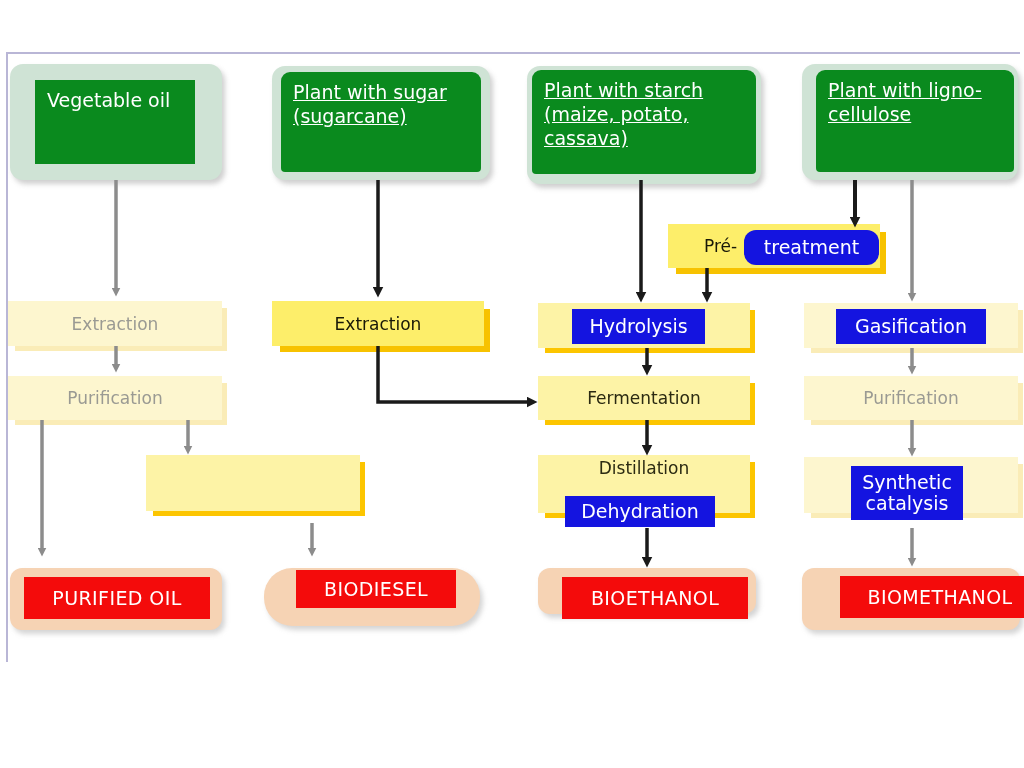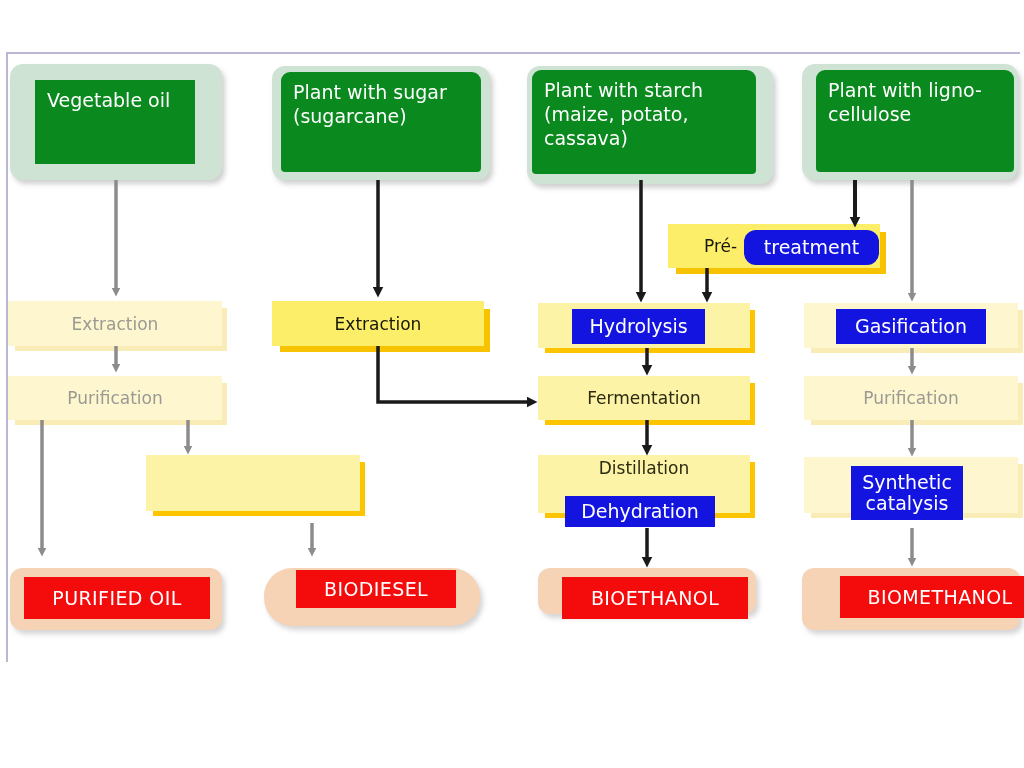--- a/index.html
+++ b/index.html
@@ -29,21 +29,21 @@
   .src-inner{
     position:absolute;
     background:#0a8a1e;
     color:#ffffff;
     font-size:19px;
     line-height:24px;
     padding:8px 10px 6px 12px;
     box-sizing:border-box;
     white-space:pre-line;
   }
-  .src-inner.round{border-radius:9px 9px 4px 4px;}
+  .src-inner.round{border-radius:9px 9px 4px 4px;text-decoration:underline;}
 
   
   .proc{
     position:absolute;
     box-sizing:border-box;
     display:flex;align-items:center;justify-content:center;
     font-size:17px;
     text-align:center;
   }
   .proc.active{
@@ -176,21 +176,21 @@
 
   <div class="src-outer" style="left:10px;top:64px;width:212px;height:116px;">
     <div class="src-inner" style="left:25px;top:16px;width:160px;height:84px;">Vegetable oil</div>
   </div>
 
   <div class="src-outer" style="left:272px;top:66px;width:218px;height:114px;">
     <div class="src-inner round" style="left:9px;top:6px;width:200px;height:100px;">Plant with sugar
 (sugarcane)</div>
   </div>
 
-  <div class="src-outer" style="left:527px;top:66px;width:234px;height:118px;padding-left:12px;">
+  <div class="src-outer" style="left:527px;top:66px;width:234px;height:118px;">
     <div class="src-inner round" style="left:5px;top:4px;width:224px;height:104px;">Plant with starch
 (maize, potato,
 cassava)</div>
   </div>
 
   <div class="src-outer" style="left:802px;top:64px;width:216px;height:116px;">
     <div class="src-inner round" style="left:14px;top:6px;width:198px;height:102px;">Plant with ligno-
 cellulose</div>
   </div>
 

